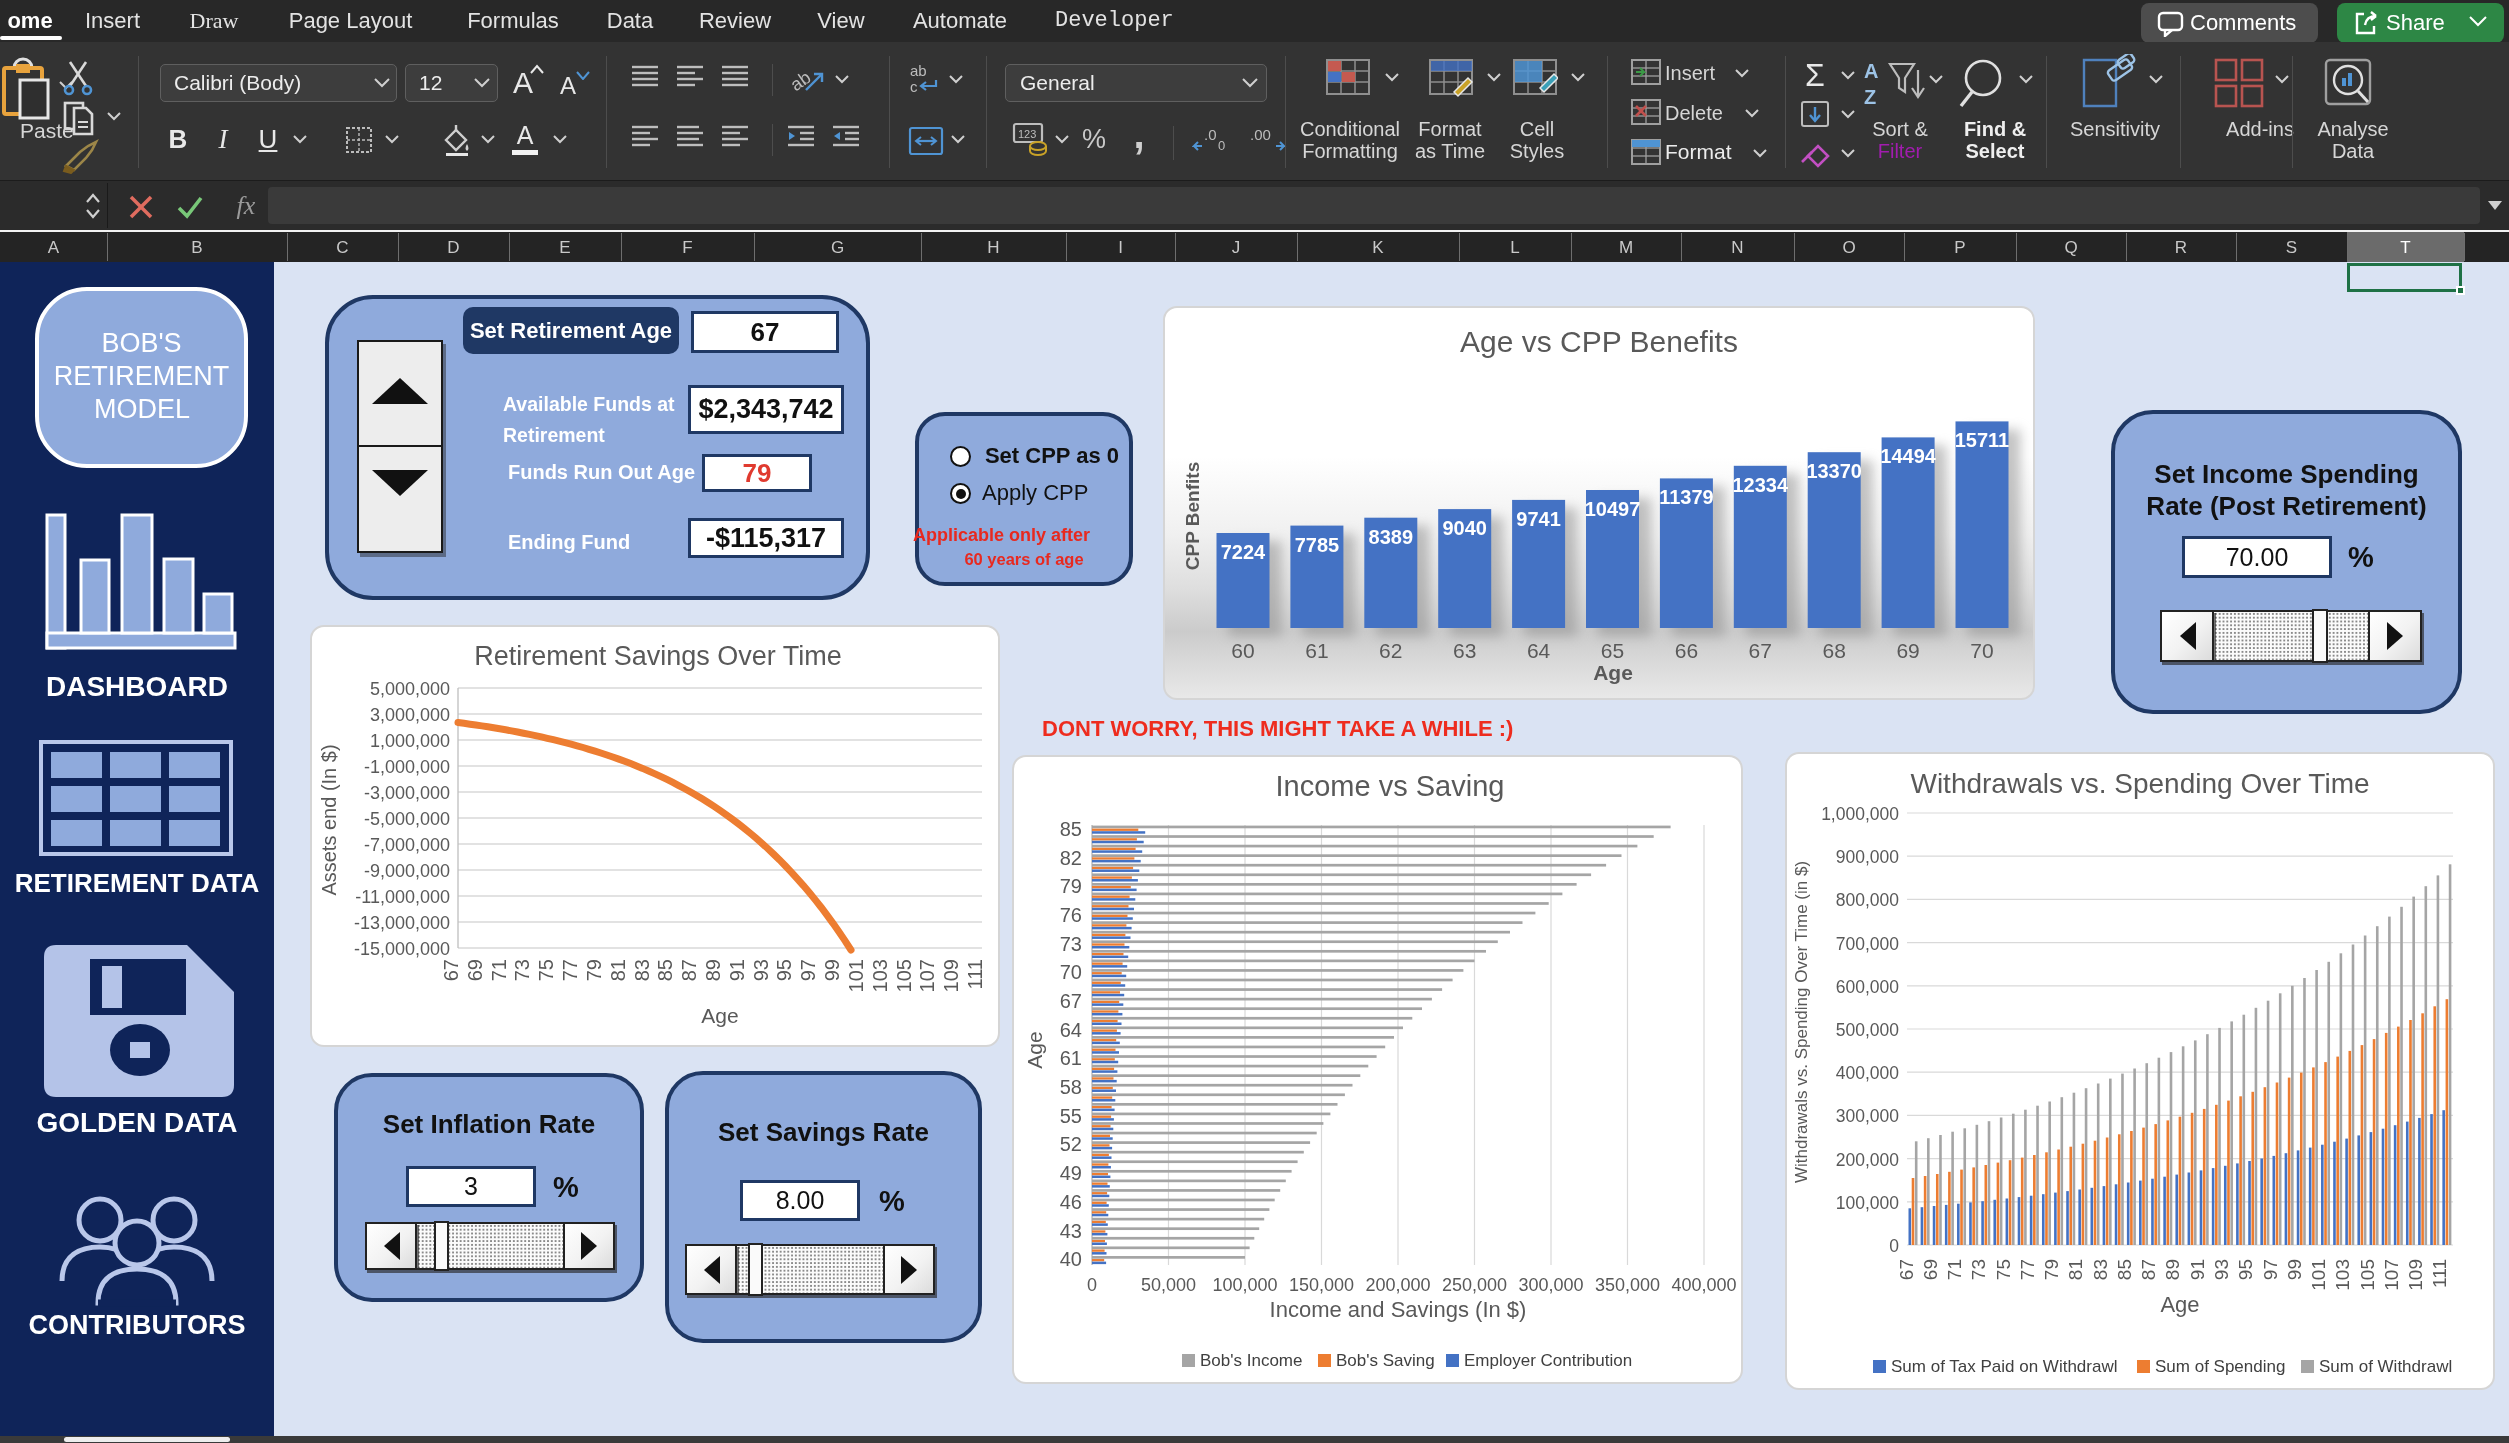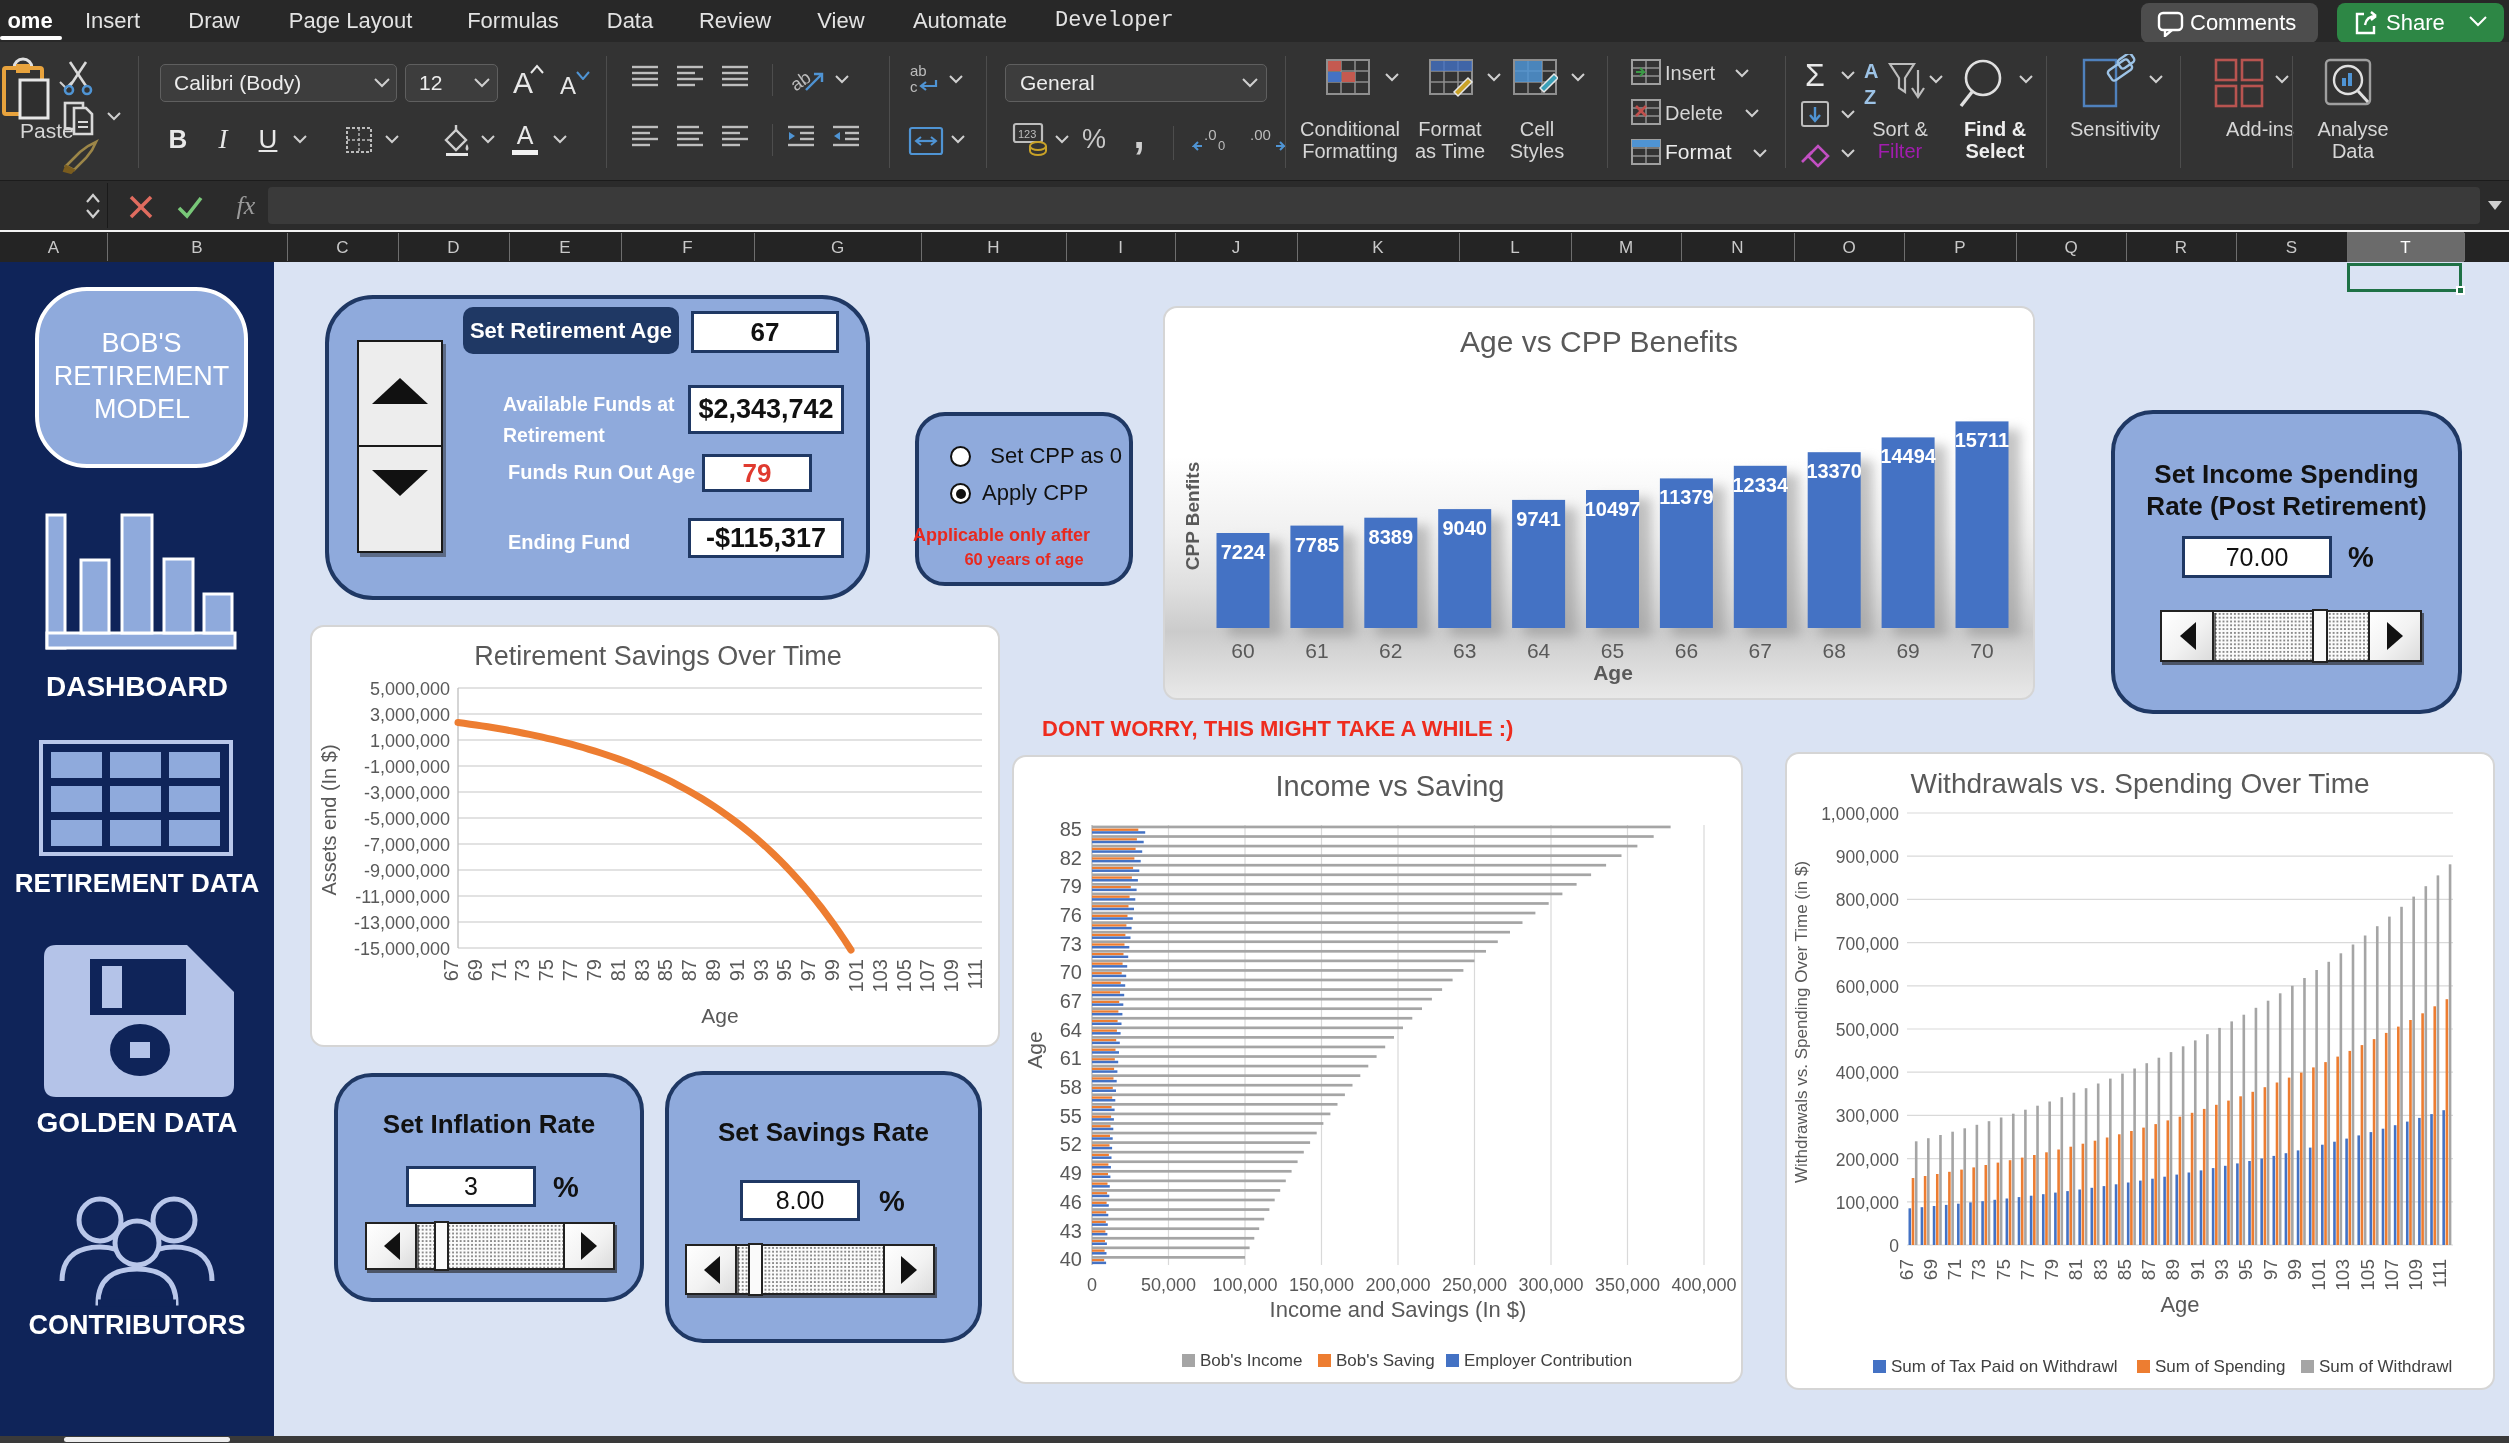--- a/index.html
+++ b/index.html
@@ -13,21 +13,21 @@
 .sbthumb{position:absolute;background:#fafafa;border:2px solid #222}
 .tri-l{width:0;height:0;border-style:solid}
 .wlbl{position:absolute;color:#fff;font-weight:bold}
 </style></head><body>
 <div id="root">
 
 <div class="abs" style="left:0;top:0;width:2509px;height:42px;background:#282828"></div>
 <div class="abs" style="left:0px;top:6px;width:60px;height:30px;font-size:22px;color:#ffffff;font-weight:700;text-align:center;line-height:30px;">ome</div>
 <div class="abs" style="left:0px;top:36px;width:62px;height:4px;background:#fff;border-radius:2px"></div>
 <div class="abs" style="left:80px;top:6px;width:65px;height:30px;font-size:22px;color:#e3e3e3;font-weight:400;text-align:center;line-height:30px;">Insert</div>
-<div class="abs" style="left:183px;top:6px;width:62px;height:30px;font-size:22px;color:#e3e3e3;font-weight:400;text-align:center;line-height:30px;">Draw</div>
+<div class="abs" style="left:183px;top:6px;width:62px;height:30px;font-size:22px;color:#e3e3e3;font-weight:400;text-align:center;line-height:30px;font-family:Liberation Serif, serif;">Draw</div>
 <div class="abs" style="left:283px;top:6px;width:135px;height:30px;font-size:22px;color:#e3e3e3;font-weight:400;text-align:center;line-height:30px;">Page Layout</div>
 <div class="abs" style="left:463px;top:6px;width:100px;height:30px;font-size:22px;color:#e3e3e3;font-weight:400;text-align:center;line-height:30px;">Formulas</div>
 <div class="abs" style="left:602px;top:6px;width:56px;height:30px;font-size:22px;color:#e3e3e3;font-weight:400;text-align:center;line-height:30px;">Data</div>
 <div class="abs" style="left:697px;top:6px;width:76px;height:30px;font-size:22px;color:#e3e3e3;font-weight:400;text-align:center;line-height:30px;">Review</div>
 <div class="abs" style="left:815px;top:6px;width:52px;height:30px;font-size:22px;color:#e3e3e3;font-weight:400;text-align:center;line-height:30px;">View</div>
 <div class="abs" style="left:905px;top:6px;width:110px;height:30px;font-size:22px;color:#e3e3e3;font-weight:400;text-align:center;line-height:30px;">Automate</div>
 <div class="abs" style="left:1055px;top:6px;width:115px;height:30px;font-size:22px;color:#e3e3e3;font-weight:400;text-align:center;line-height:30px;font-family:Liberation Mono, monospace;">Developer</div>
 <div class="abs" style="left:2141px;top:3px;width:177px;height:40px;background:#4d4d4d;border-radius:8px"></div>
 <svg class="abs" style="left:2157px;top:11px" width="28" height="26">
       <rect x="2" y="2" width="23" height="17" rx="4" fill="none" stroke="#fff" stroke-width="2.4"></rect>
@@ -504,21 +504,21 @@
 <div class="abs" style="left:463px;top:315px;width:216px;height:32px;font-size:22px;color:#fff;font-weight:700;text-align:center;line-height:32px;white-space:nowrap">Set Retirement Age</div>
 <div class="vbox" style="left:691px;top:311px;width:148px;height:42px;font-size:26px">67</div>
 <div class="wlbl" style="left:503px;top:389px;width:200px;font-size:19.5px;line-height:31px;white-space:nowrap">Available Funds at<br>Retirement</div>
 <div class="vbox" style="left:688px;top:385px;width:156px;height:49px;font-size:27px">$2,343,742</div>
 <div class="wlbl" style="left:508px;top:461px;width:220px;font-size:20px;white-space:nowrap">Funds Run Out Age</div>
 <div class="vbox" style="left:702px;top:454px;width:110px;height:38px;font-size:26px;color:#e03a2f">79</div>
 <div class="wlbl" style="left:508px;top:531px;width:200px;font-size:20px;white-space:nowrap">Ending Fund</div>
 <div class="vbox" style="left:688px;top:518px;width:156px;height:40px;font-size:27px">-$115,317</div>
 <div class="panel" style="left:915px;top:412px;width:218px;height:174px;border-radius:30px"></div>
 <div class="abs" style="left:950px;top:446px;width:21px;height:21px;border-radius:50%;background:#fff;border:2.5px solid #111"></div>
-<div class="abs" style="left:982px;top:443px;width:140px;height:26px;font-size:22px;color:#111;font-weight:400;text-align:right;line-height:26px;">Set CPP as 0</div>
+<div class="abs" style="left:982px;top:443px;width:140px;height:26px;font-size:22px;color:#111;font-weight:700;text-align:center;line-height:26px;">Set CPP as 0</div>
 <div class="abs" style="left:950px;top:483px;width:21px;height:21px;border-radius:50%;background:#fff;border:2.5px solid #111"></div>
 <div class="abs" style="left:955.5px;top:488.5px;width:10px;height:10px;border-radius:50%;background:#111"></div>
 <div class="abs" style="left:982px;top:480px;width:140px;height:26px;font-size:22px;color:#111;font-weight:400;text-align:left;line-height:26px;">Apply CPP</div>
 <div class="abs" style="left:913px;top:523px;width:222px;height:24px;font-size:18px;color:#e8291f;font-weight:700;text-align:left;line-height:24px;white-space:nowrap">Applicable only after</div>
 <div class="abs" style="left:913px;top:547px;width:222px;height:24px;font-size:16.5px;color:#e8291f;font-weight:700;text-align:center;line-height:24px;">60 years of age</div>
 <div class="chart" style="left:1163px;top:306px;width:872px;height:394px;background:linear-gradient(180deg,#ffffff 0%,#ffffff 38%,#f0f0f0 58%,#dedede 72%,#cbcbcb 83%,#d8d8d8 90%,#e8e8e8 100%)"></div>
 <svg class="abs" style="left:1163px;top:306px" width="872" height="394">
       <defs>
         <filter id="blur1" x="-40%" y="-40%" width="200%" height="200%">
           <feGaussianBlur stdDeviation="6"></feGaussianBlur>

